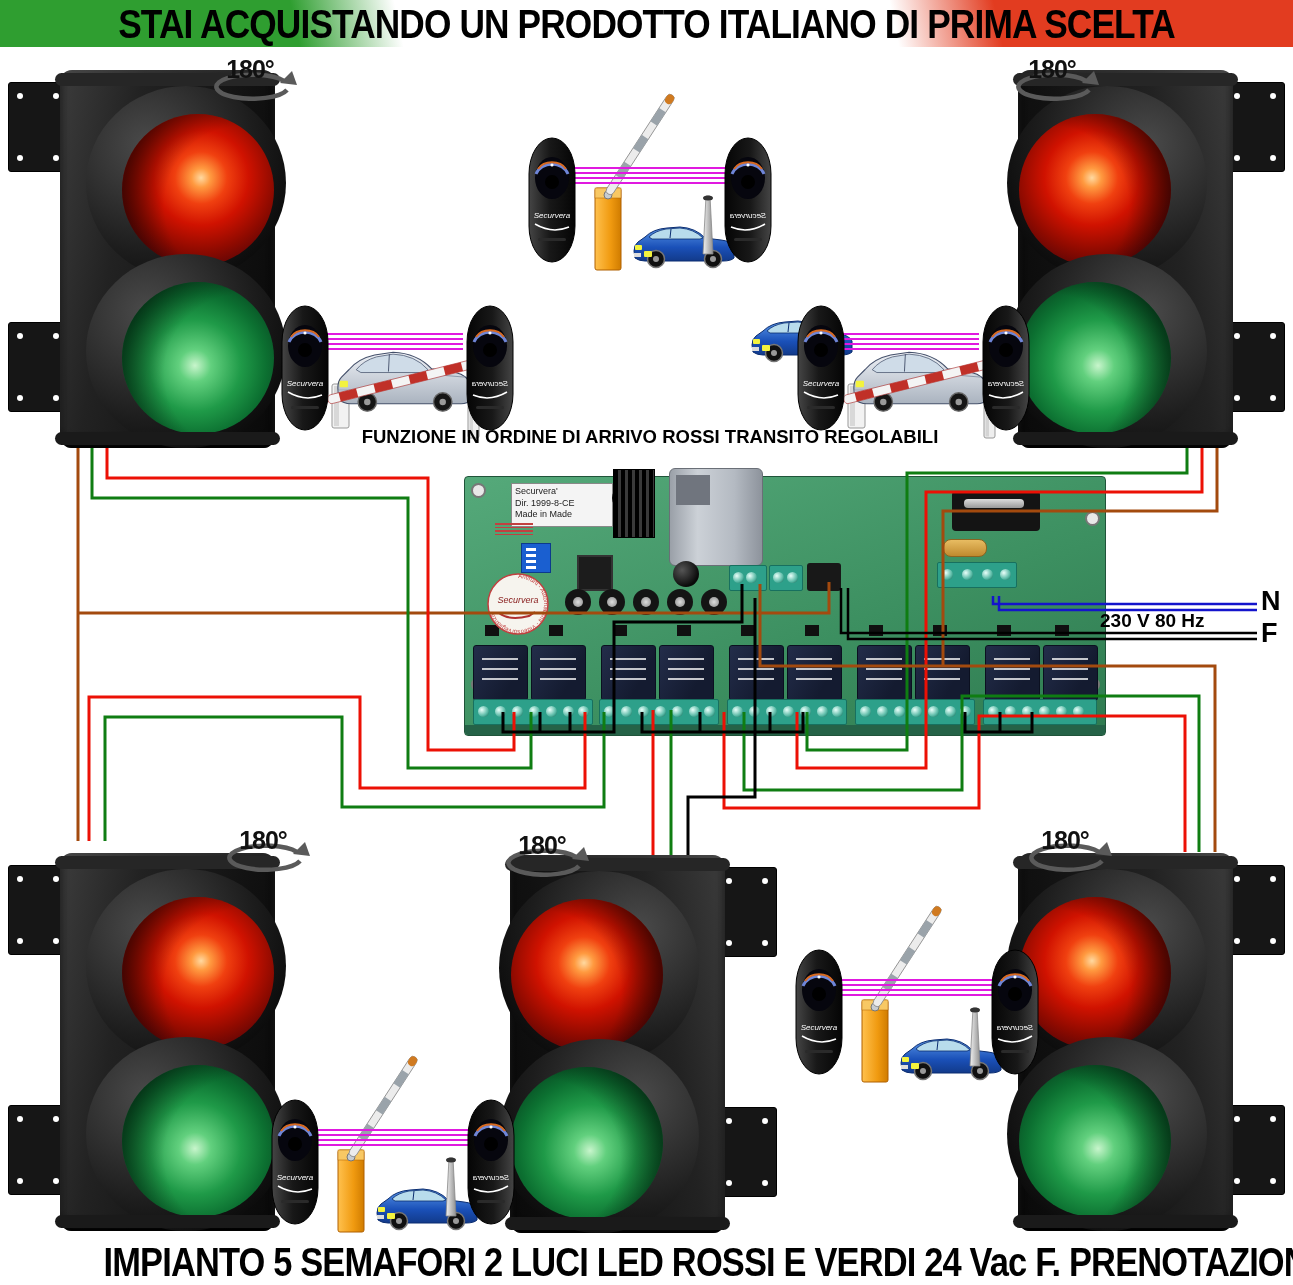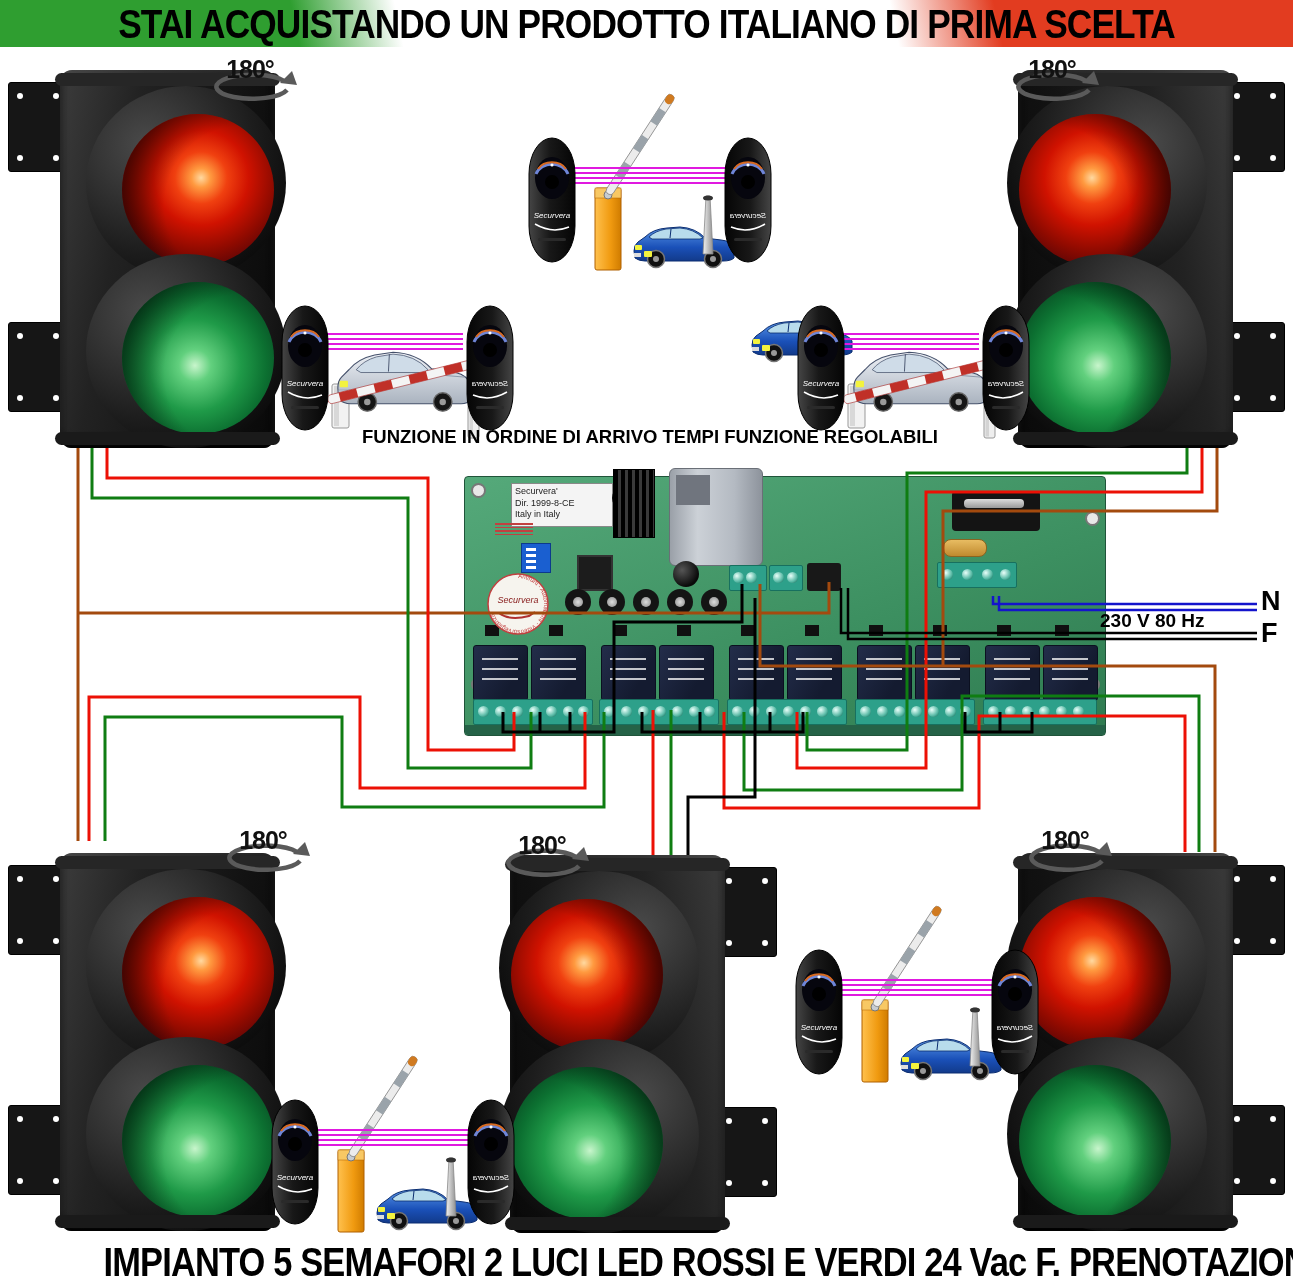--- a/index.html
+++ b/index.html
@@ -477,21 +477,21 @@
 
 <div id="pcb" class="abs">
   <div class="mhole" style="left:6px;top:6px"></div>
   <div class="mhole" style="left:620px;top:34px"></div>
   <div class="mhole" style="left:6px;top:200px"></div>
   <div class="mhole" style="left:620px;top:200px"></div>
 
   <div class="label">
     <div>Securvera'</div>
     <div>Dir. 1999-8-CE</div>
-    <div>Italy in Italy</div>
+    <div>Made in Made</div>
   </div>
   <div class="ce">CE</div>
 
   <div class="hs"></div>
   <div class="tr">
       <div class="core"></div>
     </div>
   <div class="print">
       <i></i>
       <i></i>
@@ -691,17 +691,17 @@
     <polyline points="700,712 700,732" fill="none" stroke="#000000" stroke-width="3"></polyline>
     <polyline points="770,712 770,732" fill="none" stroke="#000000" stroke-width="3"></polyline>
     <polyline points="965,712 965,732 1032,732 1032,712" fill="none" stroke="#000000" stroke-width="3"></polyline>
     <polyline points="1000,712 1000,732" fill="none" stroke="#000000" stroke-width="3"></polyline>
   </svg>
 
 <div id="volt" class="abs note">230 V 80 Hz</div>
 <div id="lblN" class="abs note">N</div>
 <div id="lblF" class="abs note">F</div>
 
-<div id="funzione" class="abs note">FUNZIONE IN ORDINE DI ARRIVO TEMPI FUNZIONE REGOLABILI</div>
+<div id="funzione" class="abs note">FUNZIONE IN ORDINE DI ARRIVO ROSSI TRANSITO REGOLABILI</div>
 
 <div id="footer" class="abs">
   <div class="txt">IMPIANTO 5 SEMAFORI 2 LUCI LED ROSSI E VERDI 24 Vac F. PRENOTAZIONE</div>
 </div>
 
 </body></html>

